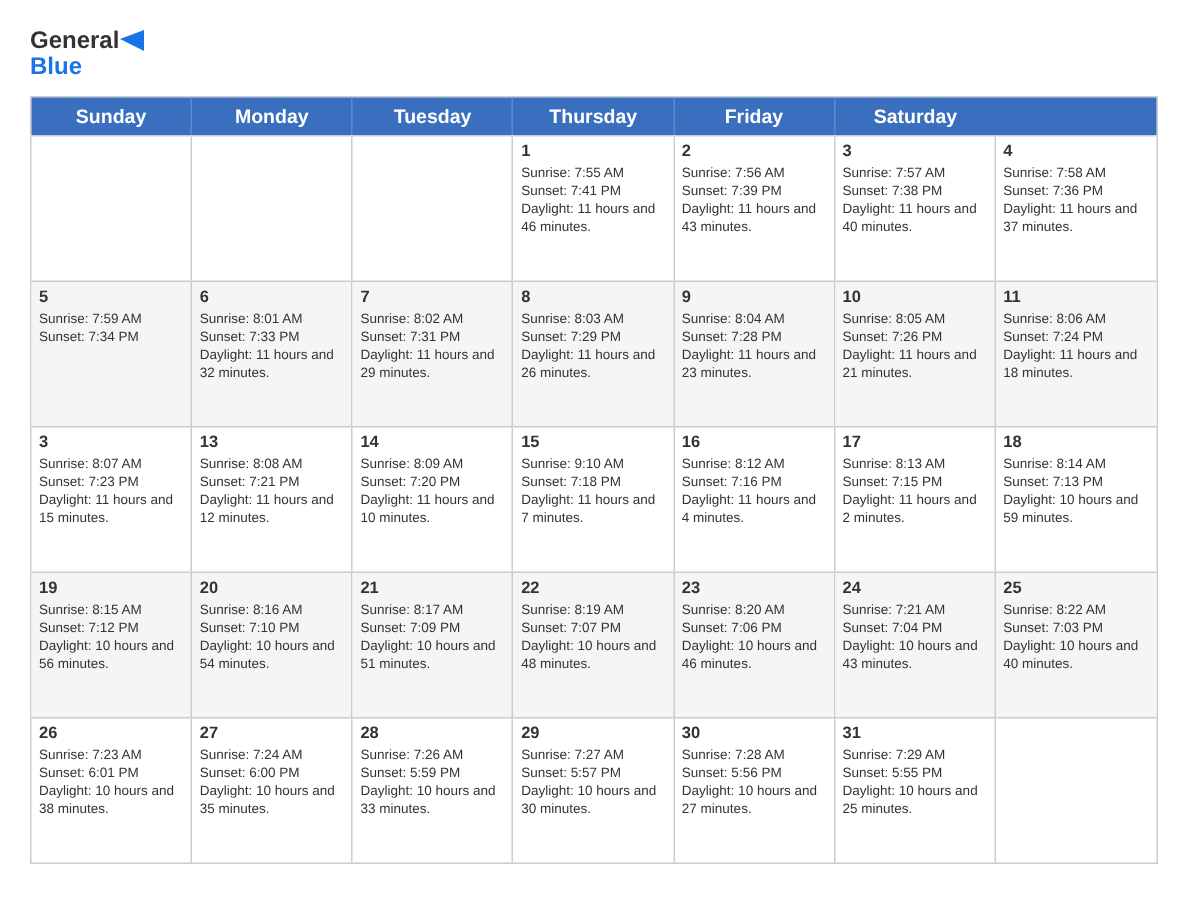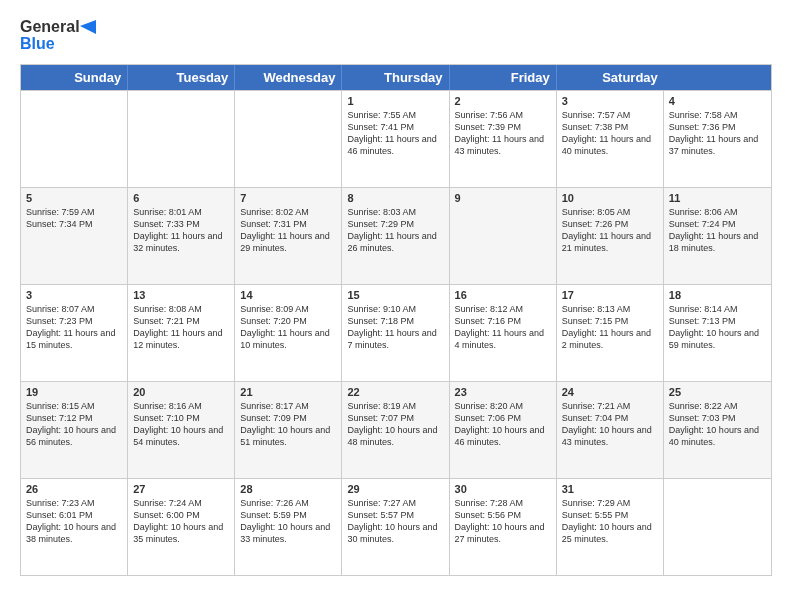--- a/index.html
+++ b/index.html
@@ -50,21 +50,21 @@
       display: grid;
       grid-template-columns: repeat(7, 1fr);
       background: #3a6ebf;
     }
     .cal-header-cell {
       color: #fff;
       font-size: 13px;
       font-weight: bold;
       padding: 5px 6px;
       border-right: 1px solid #5a8ad4;
-      text-align: right;
+      text-align: center;
     }
     .cal-header-cell:last-child { border-right: none; }
     .cal-body {
       flex: 1;
       display: flex;
       flex-direction: column;
     }
     .cal-row {
       display: grid;
       grid-template-columns: repeat(7, 1fr);
@@ -113,22 +113,22 @@
       </div>
     <div class="title-area">
       <div class="month-title"></div>
       <div class="location"></div>
     </div>
   </div>
 
   <div class="calendar">
     <div class="cal-header">
     <div class="cal-header-cell">Sunday</div>
+        <div class="cal-header-cell">Monday</div>
         <div class="cal-header-cell">Tuesday</div>
-        <div class="cal-header-cell">Wednesday</div>
         <div class="cal-header-cell">Thursday</div>
         <div class="cal-header-cell">Friday</div>
         <div class="cal-header-cell">Saturday</div>
       </div>
     <div class="cal-body">
     <div class="cal-row">
           <div class="cal-cell empty-cell"></div>
           <div class="cal-cell empty-cell"></div>
           <div class="cal-cell empty-cell"></div>
           <div class="cal-cell">
@@ -160,20 +160,21 @@
           <div class="cal-cell">
             <span class="cell-day">7</span>
             <div class="cell-content"><span>Sunrise: 8:02 AM</span><br><span>Sunset: 7:31 PM</span><br><span>Daylight: 11 hours and 29 minutes.</span></div>
           </div>
           <div class="cal-cell">
             <span class="cell-day">8</span>
             <div class="cell-content"><span>Sunrise: 8:03 AM</span><br><span>Sunset: 7:29 PM</span><br><span>Daylight: 11 hours and 26 minutes.</span></div>
           </div>
           <div class="cal-cell">
             <span class="cell-day">9</span>
+            <div class="cell-content"><span>Sunrise: 8:04 AM</span><br><span>Sunset: 7:28 PM</span><br><span>Daylight: 11 hours and 23 minutes.</span></div>
           </div>
           <div class="cal-cell">
             <span class="cell-day">10</span>
             <div class="cell-content"><span>Sunrise: 8:05 AM</span><br><span>Sunset: 7:26 PM</span><br><span>Daylight: 11 hours and 21 minutes.</span></div>
           </div>
           <div class="cal-cell">
             <span class="cell-day">11</span>
             <div class="cell-content"><span>Sunrise: 8:06 AM</span><br><span>Sunset: 7:24 PM</span><br><span>Daylight: 11 hours and 18 minutes.</span></div>
           </div>
         </div>

